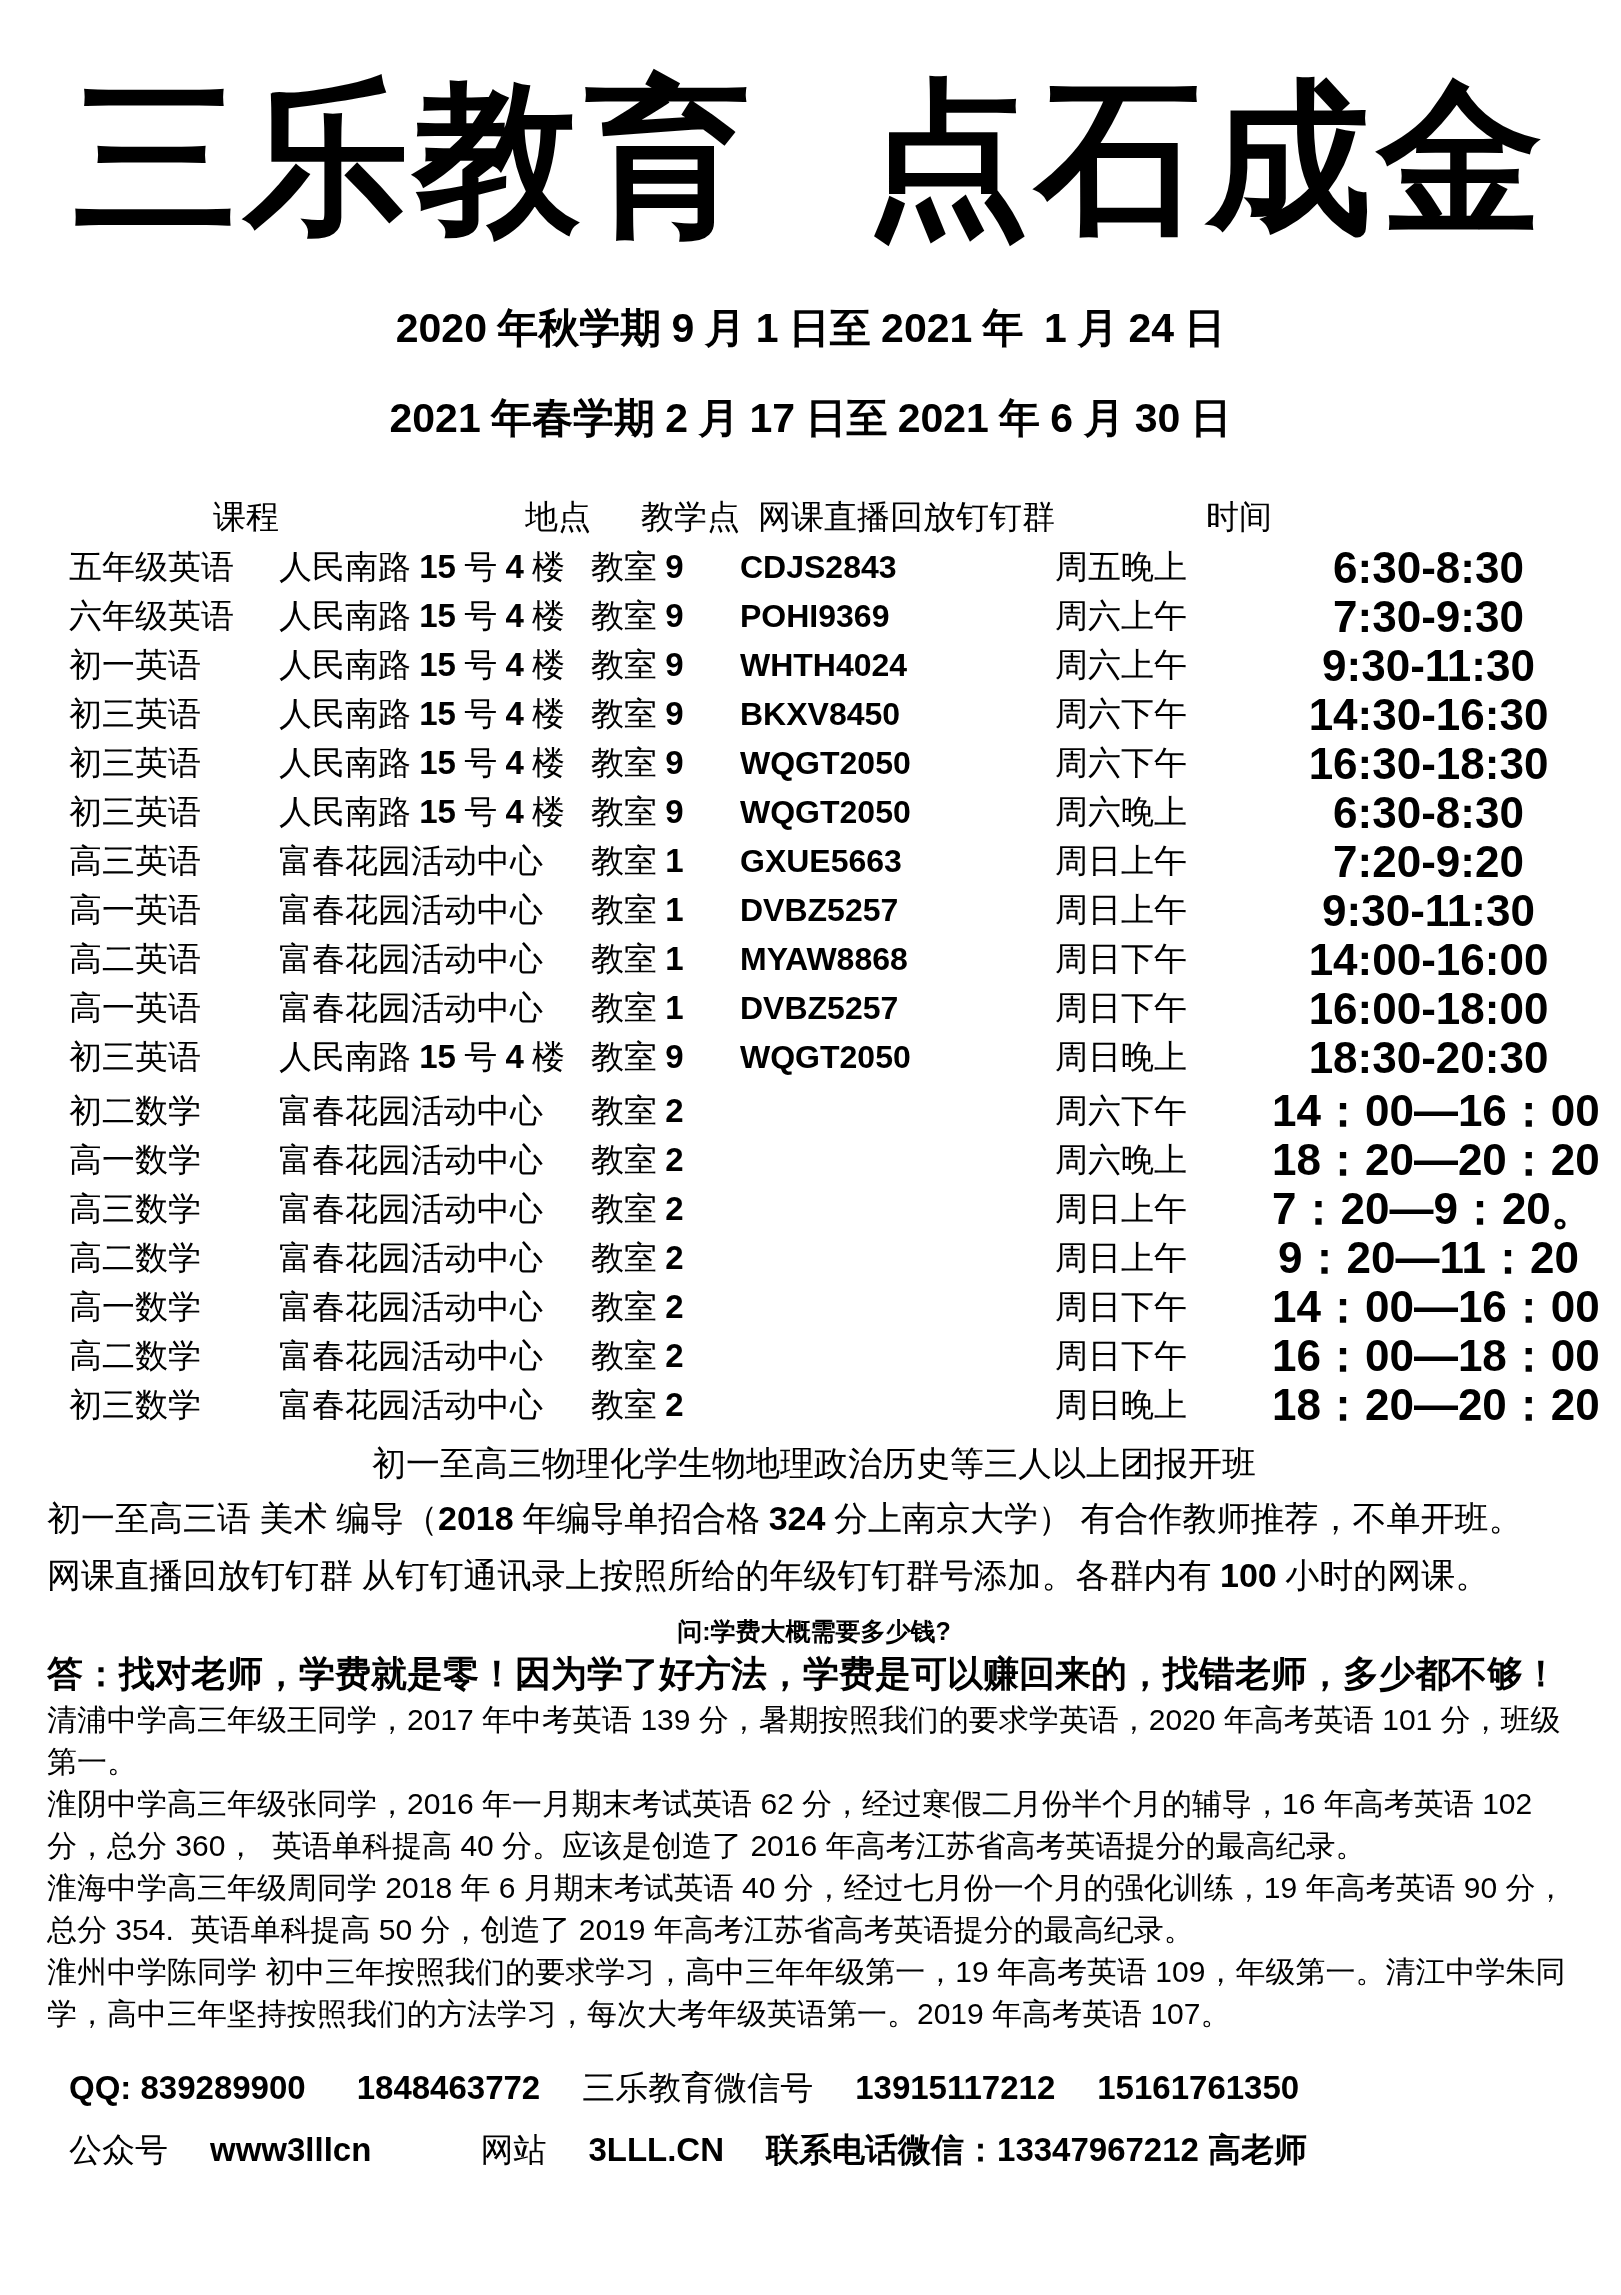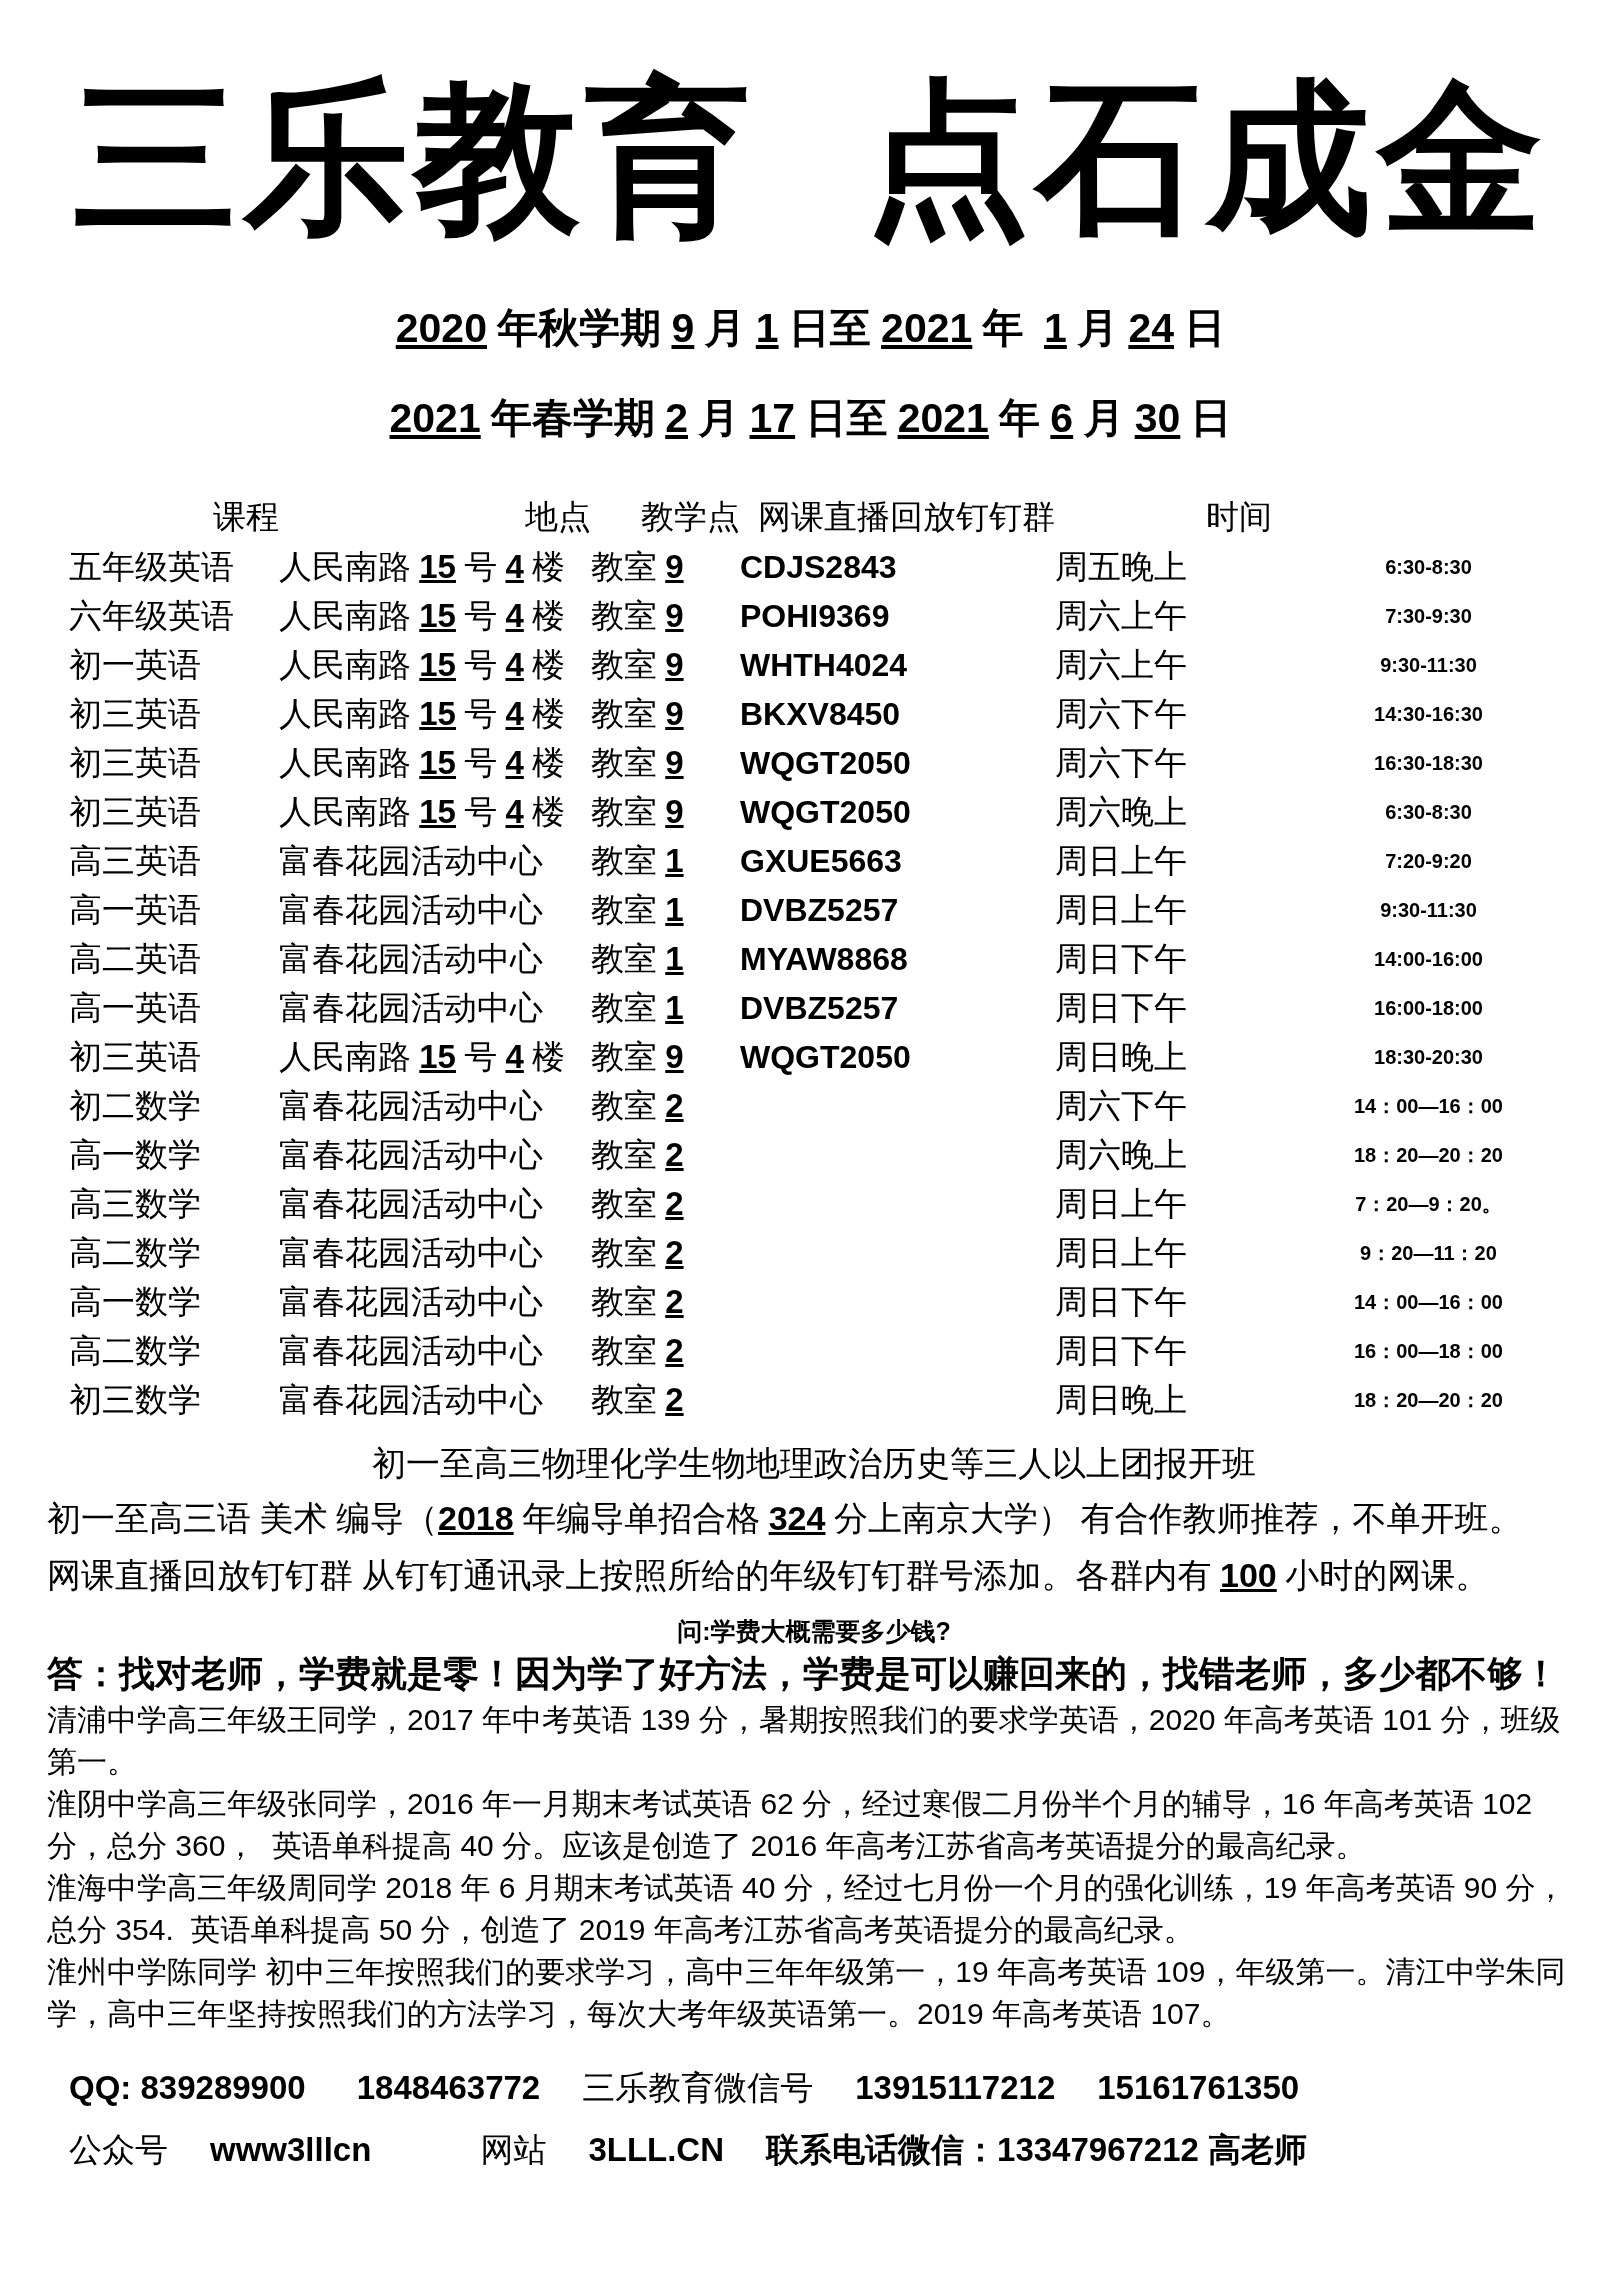--- a/index.html
+++ b/index.html
@@ -1,40 +1,40 @@
 <!DOCTYPE html>
 <html style="font-size:11.6px"><head>
 <meta charset="utf-8">
 <style>
   html,body{margin:0;padding:0;background:#ffffff;}
   .page{
     position:relative;width:1621px;height:2295px;background:#fff;color:#000;
     font-family:"Liberation Serif","DejaVu Serif",serif;overflow:hidden;
   }
-  b,.sansb{font-family:"Liberation Sans","DejaVu Sans",sans-serif;font-weight:700;text-decoration:underline;}
+  b,.sansb{font-family:"Liberation Sans","DejaVu Sans",sans-serif;font-weight:700;}
   
   .title{
     margin:51px 0 0 0;text-align:center;font-size:165px;font-weight:700;
     line-height:217px;white-space:nowrap;letter-spacing:5.8px;
   }
   .title .gap{display:inline-block;width:109px;}
   
   .dates{margin-top:14.5px;text-align:center;font-size:41px;font-weight:700;}
   .date-line{line-height:90px;white-space:pre-wrap;}
   
   .schedule{margin:29px 0 0 69px;width:1516px;font-size:33px;}
   .row{display:grid;grid-template-columns:210px 312px 149px 315px 217px 313px;align-items:center;height:49px;}
   .row.hdr{height:51px;text-align:right;}
   .c{white-space:pre;overflow:visible;}
   .hdr .c1{padding-left:13px;}
   .hdr .c4{margin-left:-40px;}
   .hdr .c5{padding-left:33px;}
   .code{font-family:"Liberation Sans","DejaVu Sans",sans-serif;font-weight:700;font-size:32px;}
   .c6{text-align:center;}
-  .timecell{font-family:"Liberation Sans","DejaVu Sans",sans-serif;font-weight:700;font-size:20px;}
+  .timecell{font-family:"Liberation Sans","DejaVu Sans",sans-serif;font-weight:700;font-size:44px;}
   
   .note{margin:0 40px 0 47px;font-size:34px;line-height:57px;white-space:pre-wrap;}
   .note.center{text-align:center;line-height:52px;margin-top:13px;}
   
   .qa{margin:4.3px 40px 0 47px;font-family:"Liberation Sans","DejaVu Sans",sans-serif;}
   .qa .question{text-align:center;font-weight:700;font-size:25px;line-height:46px;}
   .qa .answer{font-weight:700;font-size:36px;line-height:45px;white-space:pre-wrap;font-family:Liberation Mono, monospace;}
   .testimonial{font-size:30px;line-height:42px;white-space:pre-wrap;}
   
   .contacts{margin:22px 40px 0 69px;font-size:33px;}

